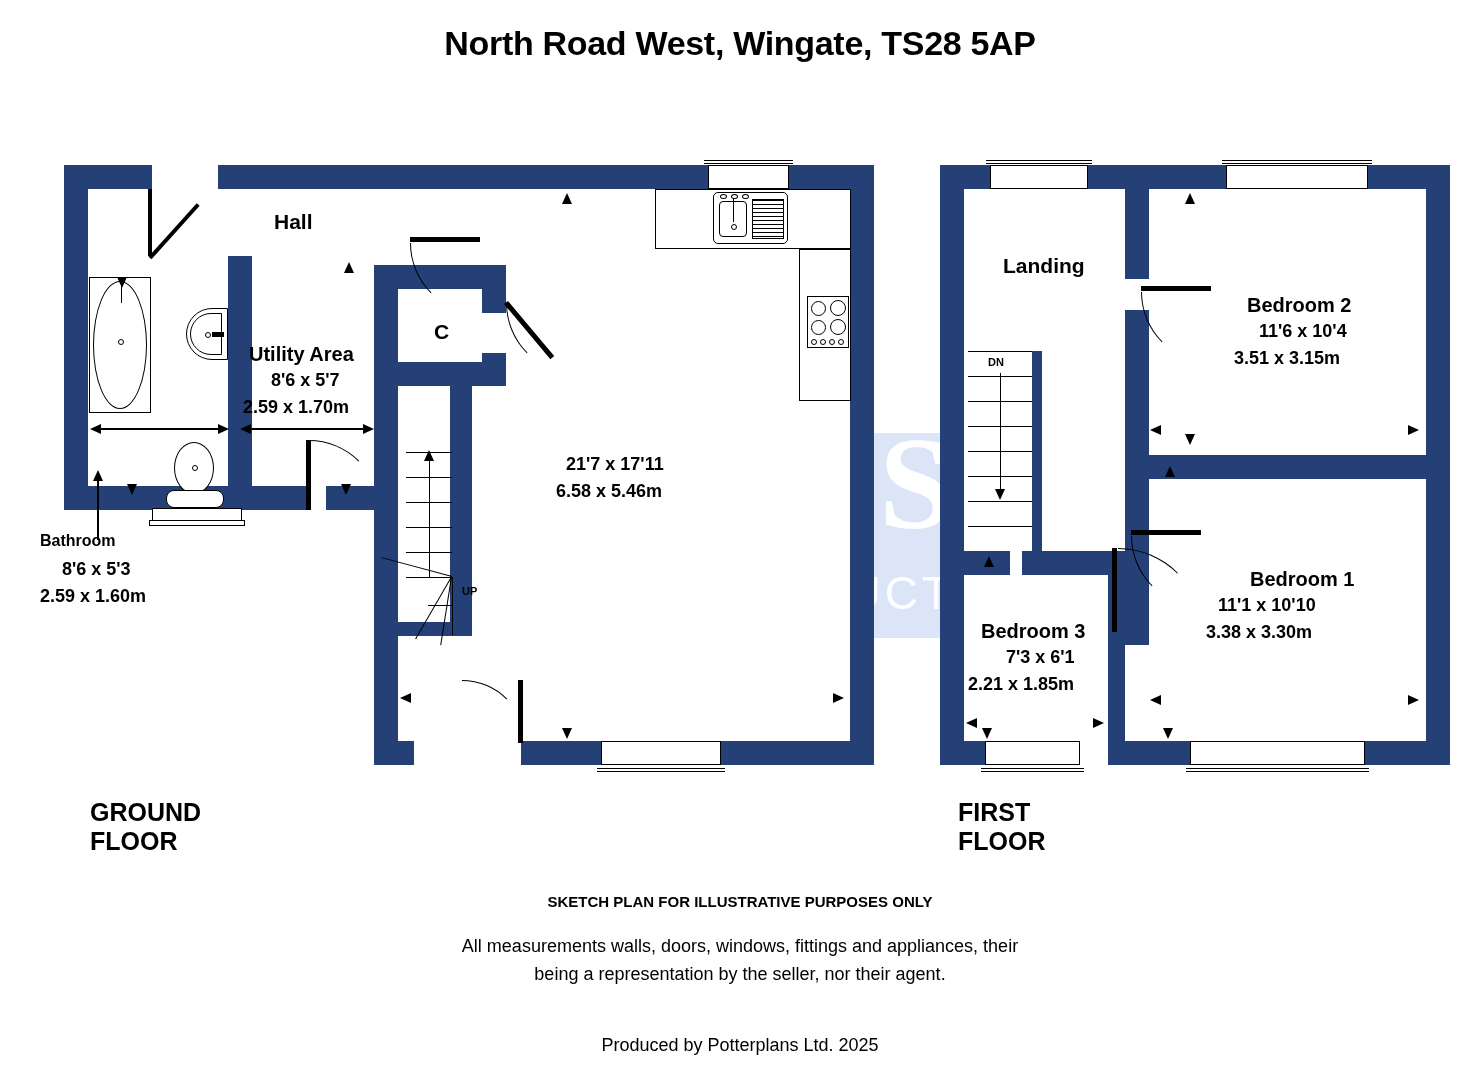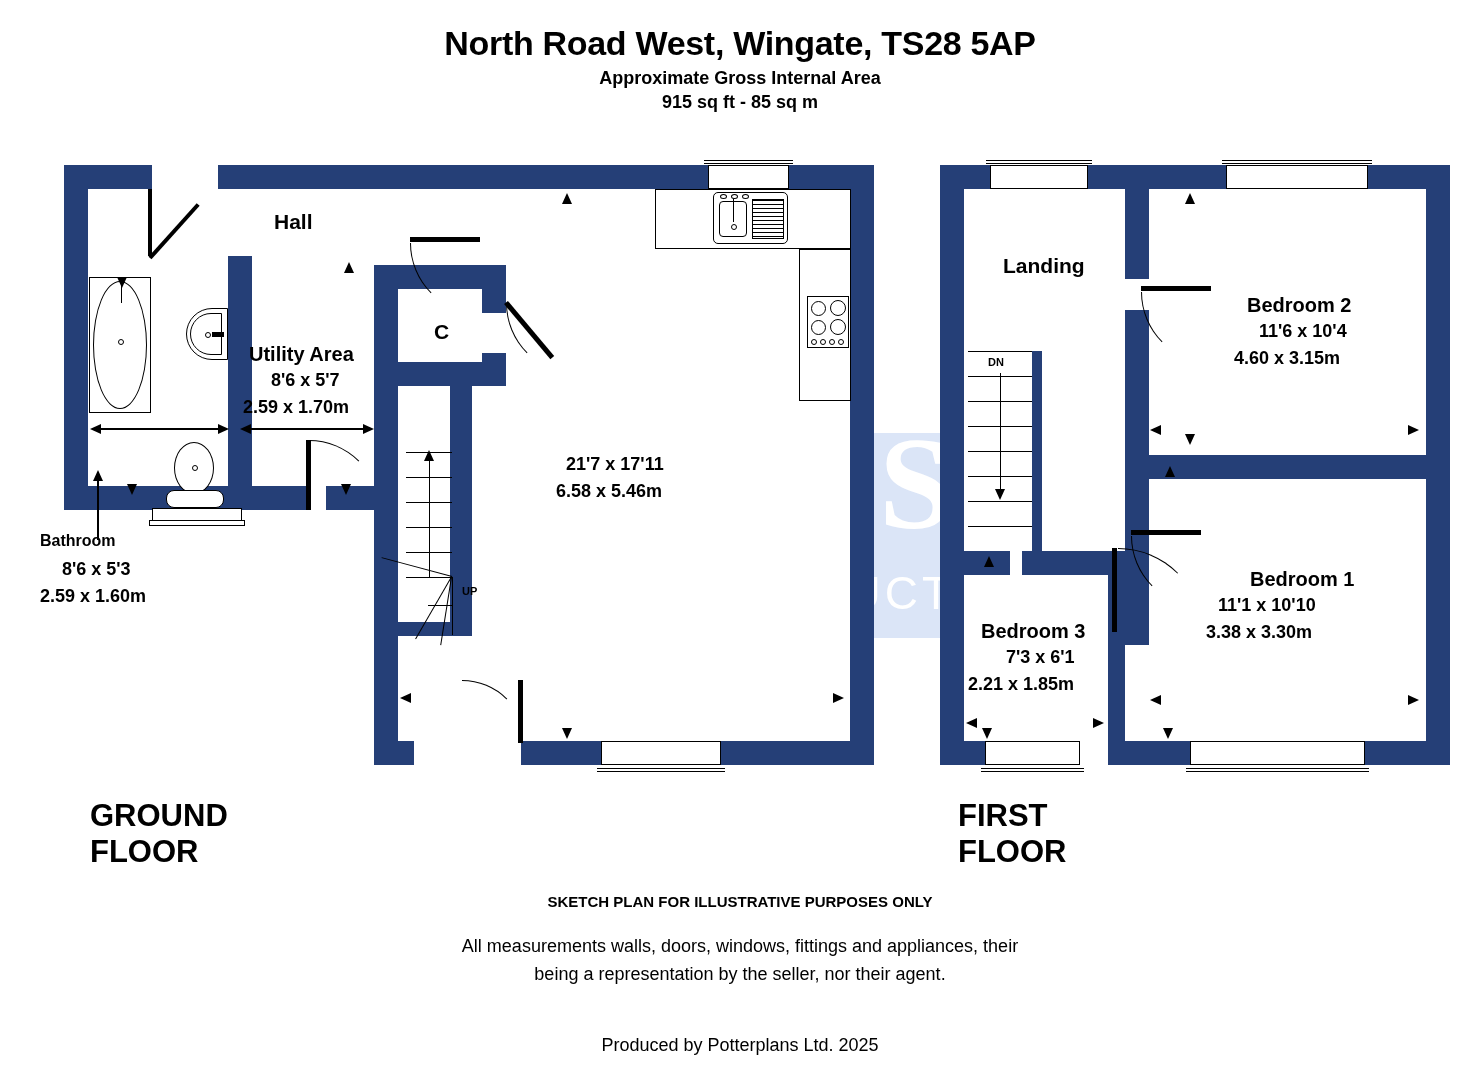--- a/index.html
+++ b/index.html
@@ -51,21 +51,21 @@
   .arc{position:absolute;border:1px solid #000;border-radius:50%;z-index:7;}
   .thin{position:absolute;border:1px solid #000;box-sizing:border-box;background:#fff;z-index:6;}
   .thinline{position:absolute;background:#000;z-index:6;}
 
   .lbl{position:absolute;z-index:8;font-weight:bold;white-space:nowrap;line-height:1.16;}
   .rm-name{font-size:19px;}
   .rm-dim{font-size:18px;}
   .tag-c{font-size:21px;font-weight:bold;}
   .tag-up,.tag-dn{font-size:11px;font-weight:bold;}
 
-  .floorlabel{position:absolute;font-size:31px;font-weight:bold;z-index:8;}
+  .floorlabel{position:absolute;font-size:25px;font-weight:bold;z-index:8;}
 
   
   .dimline{position:absolute;background:#000;z-index:8;}
   .ah{position:absolute;width:0;height:0;z-index:8;}
   .ah-l{border-top:5px solid transparent;border-bottom:5px solid transparent;border-right:11px solid #000;}
   .ah-r{border-top:5px solid transparent;border-bottom:5px solid transparent;border-left:11px solid #000;}
   .ah-u{border-left:5px solid transparent;border-right:5px solid transparent;border-bottom:11px solid #000;}
   .ah-d{border-left:5px solid transparent;border-right:5px solid transparent;border-top:11px solid #000;}
 
   
@@ -83,22 +83,20 @@
   .foot1{position:absolute;left:0;right:0;top:893px;text-align:center;font-size:15px;font-weight:bold;}
   .foot-body{position:absolute;left:0;right:0;top:933px;text-align:center;font-size:18px;line-height:1.55;}
   .foot-prod{position:absolute;left:0;right:0;top:1035px;text-align:center;font-size:18px;}
 </style>
 </head>
 <body>
 
 <div class="stage">
 
   <div class="title">North Road West, Wingate, TS28 5AP</div>
-  <div class="sub1">Approximate Gross Internal Area</div>
-  <div class="sub2">915 sq ft - 85 sq m</div>
 
   <div class="wm-band"></div>
   <div class="wm-word">ROBINSONS</div>
   <div class="wm-tag">
     <span>SALES</span>
     <span class="wm-dot">•</span>
     <span>LETTINGS</span>
     <span class="wm-dot">•</span>
     <span>AUCTIONS</span>
     <span class="wm-dot">•</span>
@@ -335,21 +333,21 @@
 
     <div class="ah ah-u" style="left:984px;top:556px;"></div>
     <div class="ah ah-l" style="left:966px;top:718px;"></div>
     <div class="ah ah-r" style="left:1093px;top:718px;"></div>
     <div class="ah ah-d" style="left:982px;top:728px;"></div>
 
     <div class="lbl rm-name" style="left:1003px;top:254px;font-size:21px;">Landing</div>
 
     <div class="lbl rm-name" style="left:1247px;top:294px;font-size:20px;">Bedroom 2</div>
     <div class="lbl rm-dim" style="left:1259px;top:321px;">11'6 x 10'4</div>
-    <div class="lbl rm-dim" style="left:1234px;top:348px;">4.60 x 3.15m</div>
+    <div class="lbl rm-dim" style="left:1234px;top:348px;">3.51 x 3.15m</div>
 
     <div class="lbl rm-name" style="left:1216px;top:568px;font-size:20px;margin-left:34px;">Bedroom 1</div>
     <div class="lbl rm-dim" style="left:1218px;top:595px;">11'1 x 10'10</div>
     <div class="lbl rm-dim" style="left:1206px;top:622px;">3.38 x 3.30m</div>
 
     <div class="lbl rm-name" style="left:981px;top:620px;font-size:20px;">Bedroom 3</div>
     <div class="lbl rm-dim" style="left:1006px;top:647px;">7'3 x 6'1</div>
     <div class="lbl rm-dim" style="left:968px;top:674px;">2.21 x 1.85m</div>
 
     <div class="floorlabel" style="left:958px;top:798px;">FIRST FLOOR</div>

